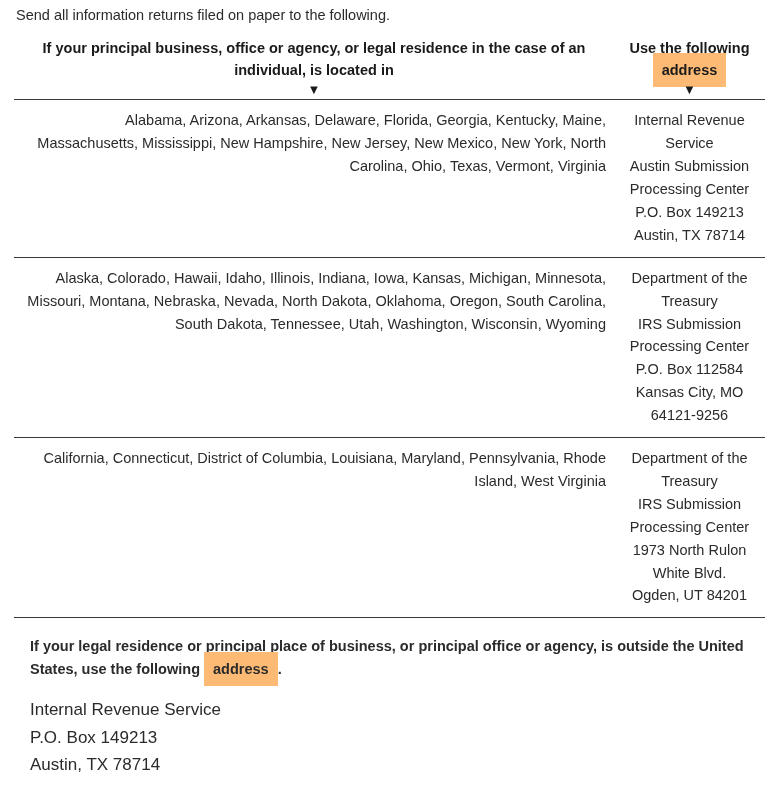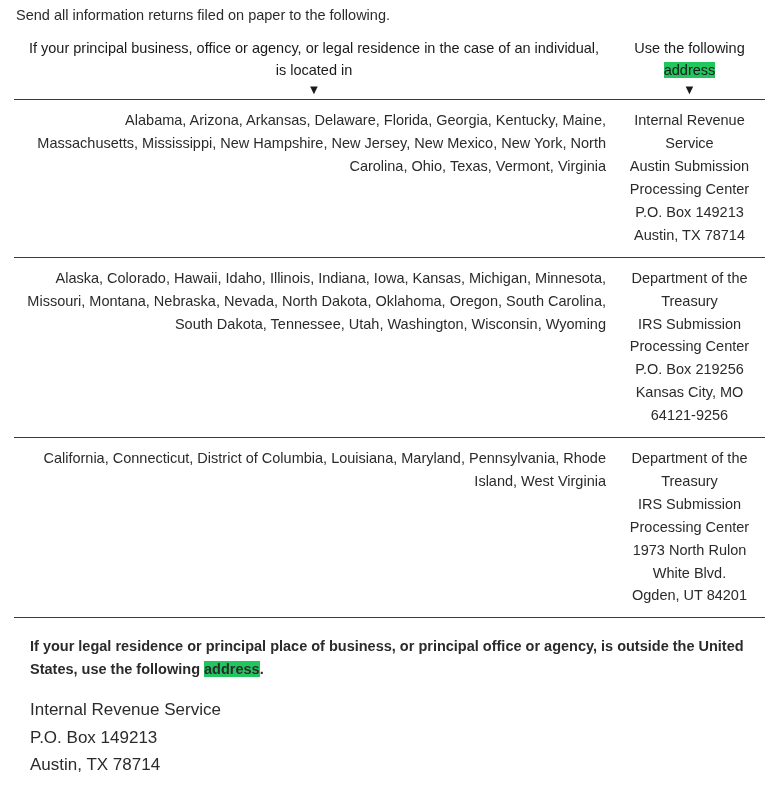--- a/index.html
+++ b/index.html
@@ -32,21 +32,21 @@
   .wtf-table {
     width: 751px;
     border-collapse: collapse;
     table-layout: fixed;
     margin: 0 0 0 0;
   }
   .wtf-table col.c-loc { width: 600px; }
   .wtf-table col.c-addr { width: 151px; }
 
   .wtf-table thead th {
-    font-weight: normal;
+    font-weight: bold;
     font-size: 14.5px;
     color: #1a1a1a;
     text-align: center;
     vertical-align: top;
     padding: 2px 8px 2px 8px;
     border: 0;
     line-height: 1.5;
   }
   .wtf-table thead th.addr-head {
     padding-left: 4px;
@@ -93,23 +93,23 @@
     font-weight: bold;
   }
   .addr-block {
     margin: 16px 0 0 0;
     font-size: 17px;
     color: #2b2b2b;
     line-height: 1.62;
   }
   .addr-block span { display: block; }
   mark.hl {
-    background: #22c55e;
+    background: #fdba74;
     color: inherit;
-    padding: 0;
+    padding: 9px;
   }
 </style>
 </head>
 <body>
 
 <div class="page">
 
   <p class="intro-line">Send all information returns filed on paper to the following.</p>
 
   <table class="wtf-table">
@@ -145,21 +145,21 @@
         </td>
       </tr>
 
       <tr>
         <td class="loc-cell">Alaska, Colorado, Hawaii, Idaho, Illinois, Indiana, Iowa, Kansas, Michigan, Minnesota, Missouri, Montana, Nebraska, Nevada, North Dakota, Oklahoma, Oregon, South Carolina, South Dakota, Tennessee, Utah, Washington, Wisconsin, Wyoming</td>
         <td class="addr-cell">
           <span class="addr-line">Department of the</span>
           <span class="addr-line">Treasury</span>
           <span class="addr-line">IRS Submission</span>
           <span class="addr-line">Processing Center</span>
-          <span class="addr-line">P.O. Box 219256</span>
+          <span class="addr-line">P.O. Box 112584</span>
           <span class="addr-line">Kansas City, MO</span>
           <span class="addr-line">64121-9256</span>
         </td>
       </tr>
 
       <tr>
         <td class="loc-cell">California, Connecticut, District of Columbia, Louisiana, Maryland, Pennsylvania, Rhode Island, West Virginia</td>
         <td class="addr-cell">
           <span class="addr-line">Department of the</span>
           <span class="addr-line">Treasury</span>

